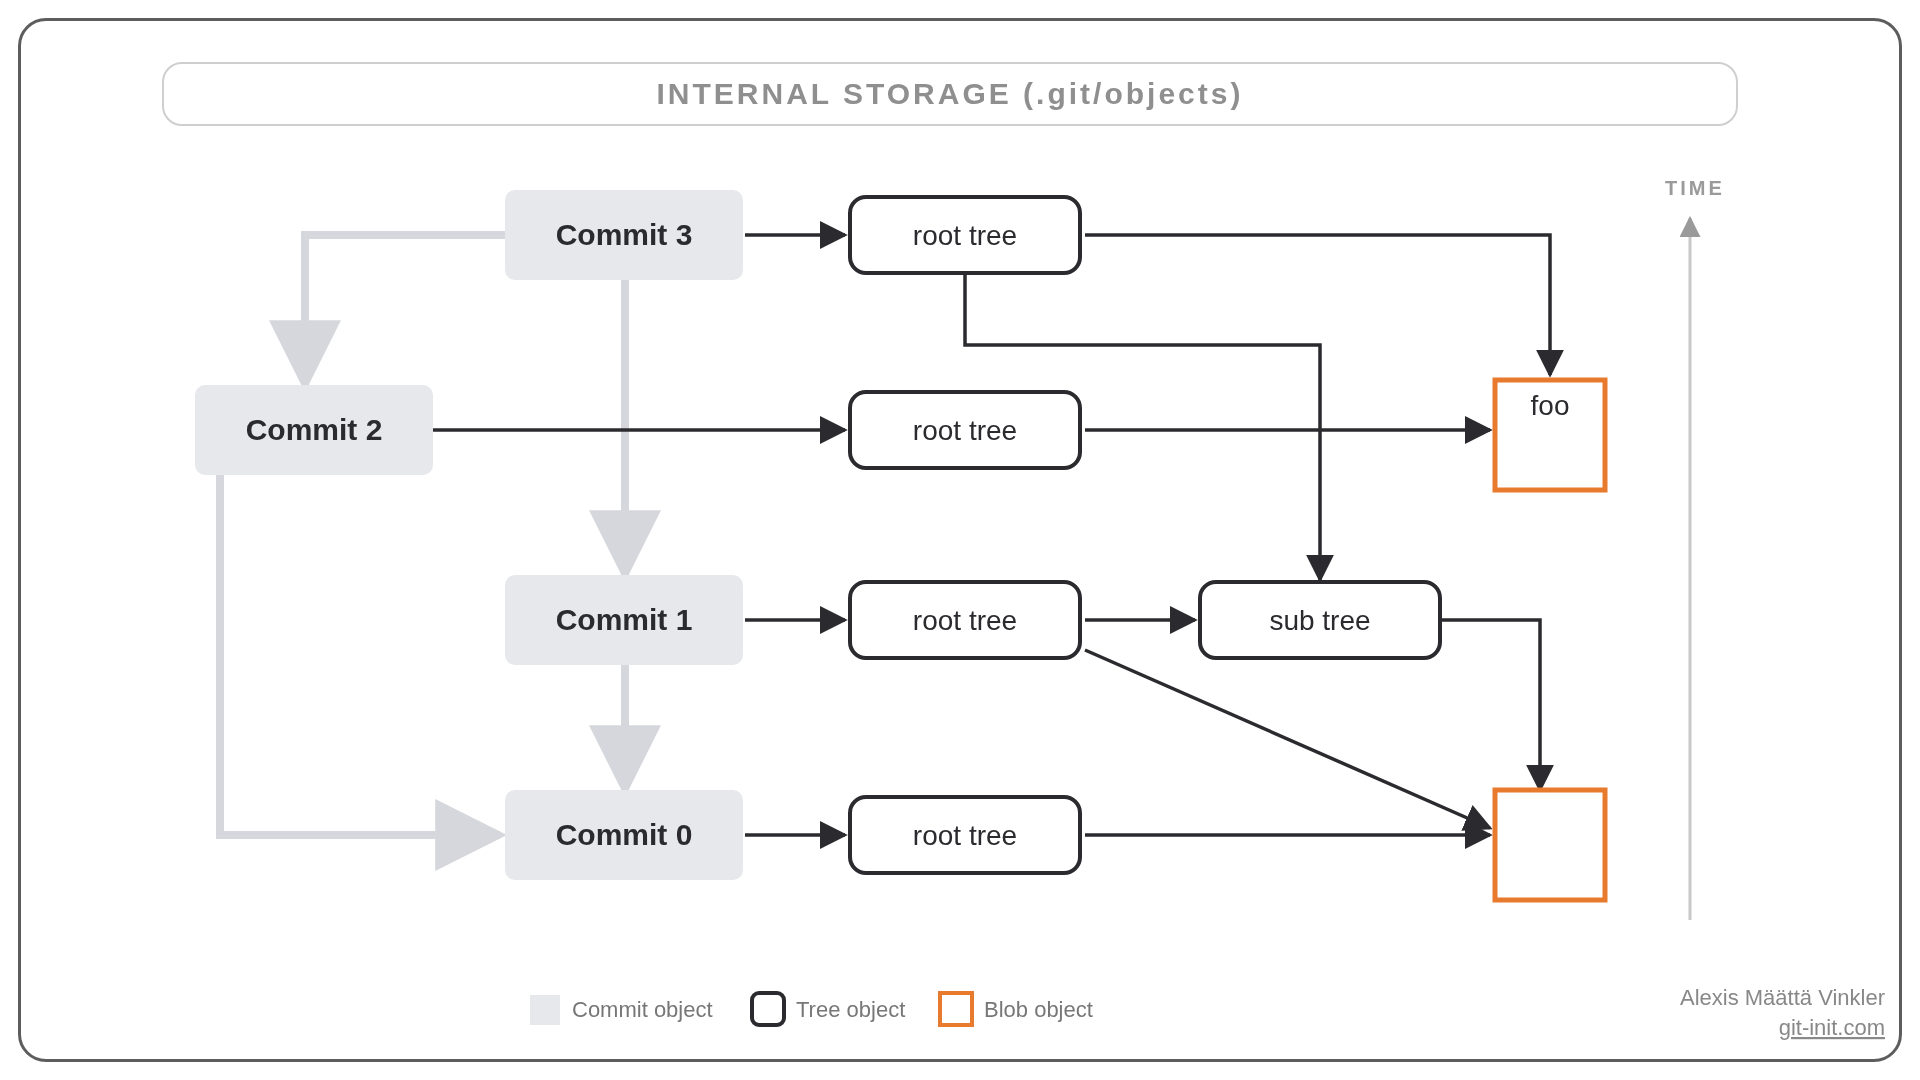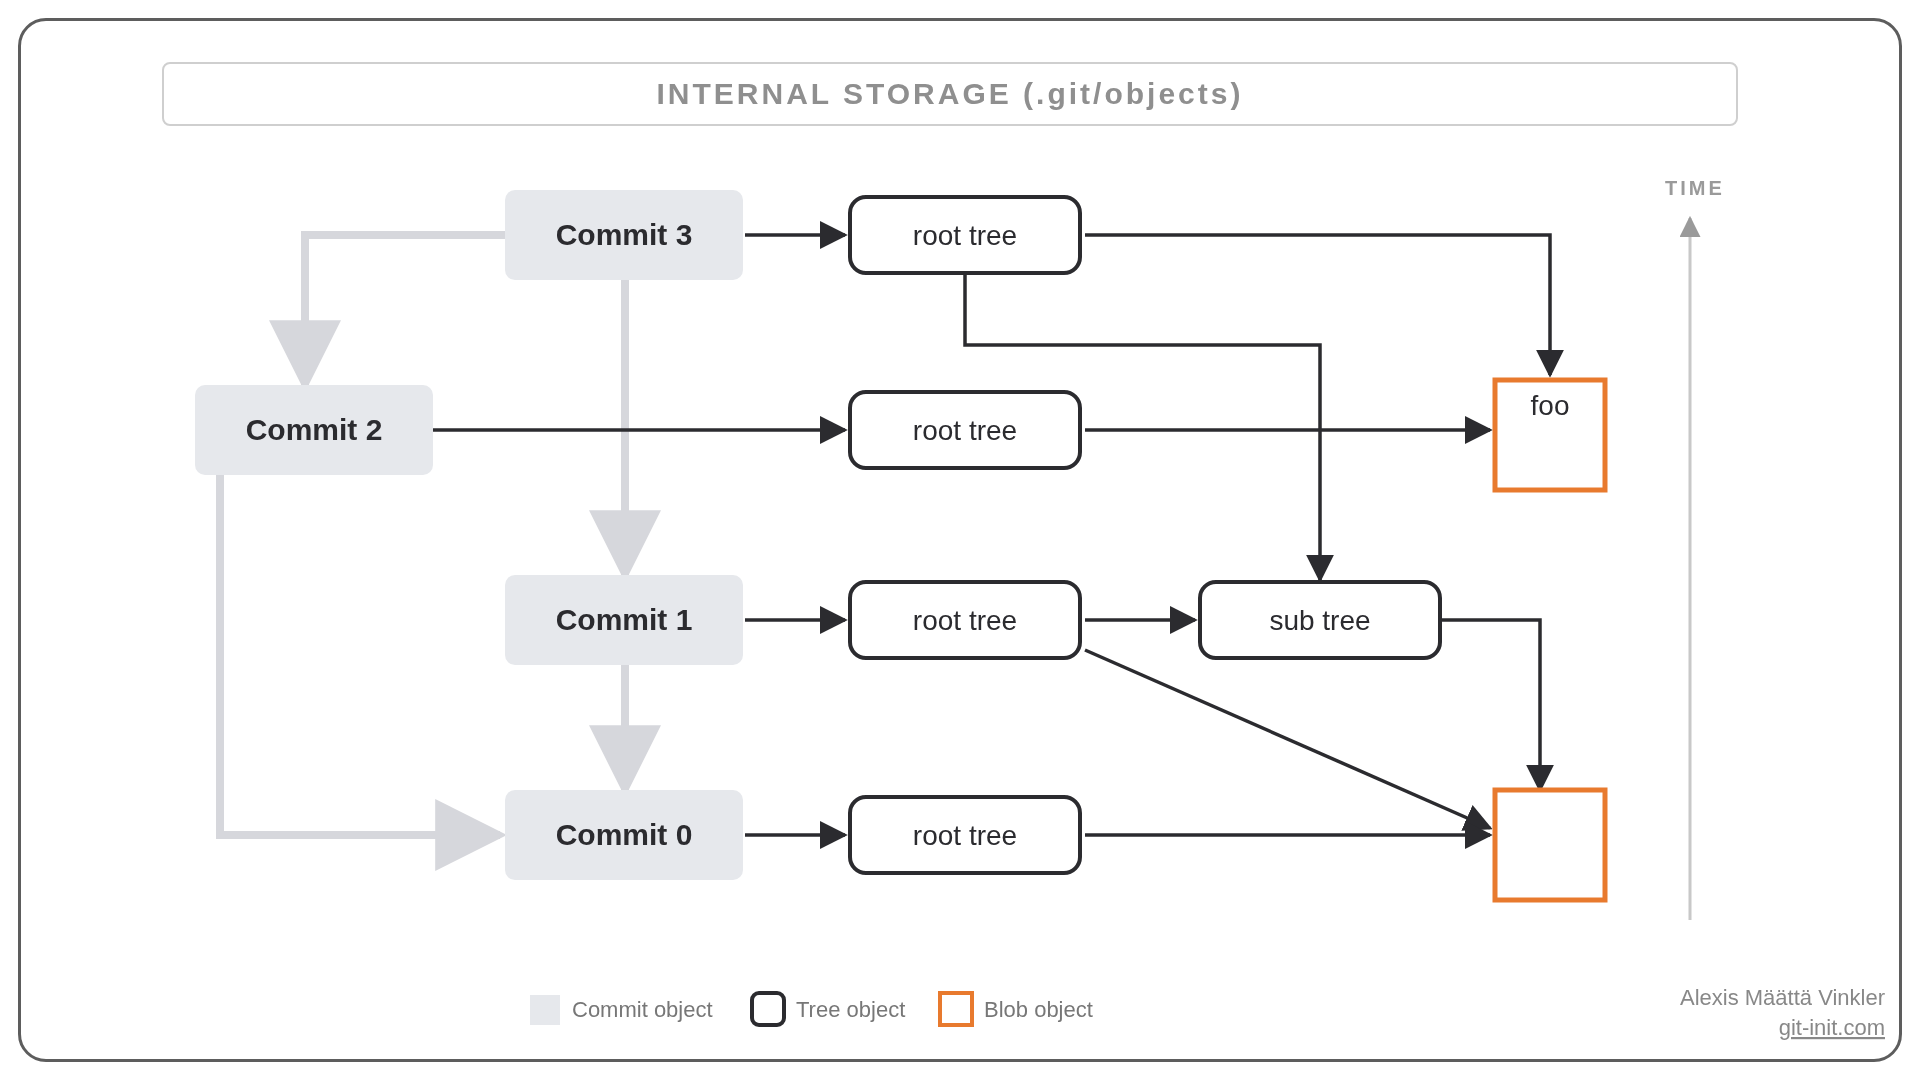--- a/index.html
+++ b/index.html
@@ -1,17 +1,17 @@
 <!DOCTYPE html>
 <html><head>
 <meta charset="utf-8">
 <style>
   html,body{margin:0;padding:0;width:1920px;height:1080px;background:#fff;font-family:-apple-system,"Helvetica Neue",Helvetica,Arial,sans-serif;}
   .frame{position:absolute;left:18px;top:18px;right:18px;bottom:18px;border:3px solid #5d5d5d;border-radius:28px;}
-  .title-box{position:absolute;left:162px;top:62px;width:1572px;height:60px;border:2px solid #cfcfcf;border-radius:8px;display:flex;align-items:center;justify-content:center;}
+  .title-box{position:absolute;left:162px;top:62px;width:1572px;height:60px;border:2px solid #cfcfcf;border-radius:20px;display:flex;align-items:center;justify-content:center;}
   .title-box span{color:#8f8f8f;font-weight:700;font-size:30px;letter-spacing:3px;}
   svg.diag{position:absolute;left:0;top:0;width:1920px;height:1080px;}
   .commit-box{fill:#e6e8ec;stroke:none;rx:10;ry:10;}
   .commit-text{fill:#2b2b2f;font-size:30px;font-weight:600;}
   .tree-box{fill:#fff;stroke:#2b2b2f;stroke-width:4;rx:16;ry:16;}
   .tree-text{fill:#2b2b2f;font-size:28px;font-weight:500;}
   .blob-box{fill:#fff;stroke:#e87a2e;stroke-width:5;}
   .blob-text{fill:#2b2b2f;font-size:28px;font-weight:500;}
   .legend-text{fill:#777;font-size:22px;}
   .author{fill:#888;font-size:22px;text-anchor:end;}

